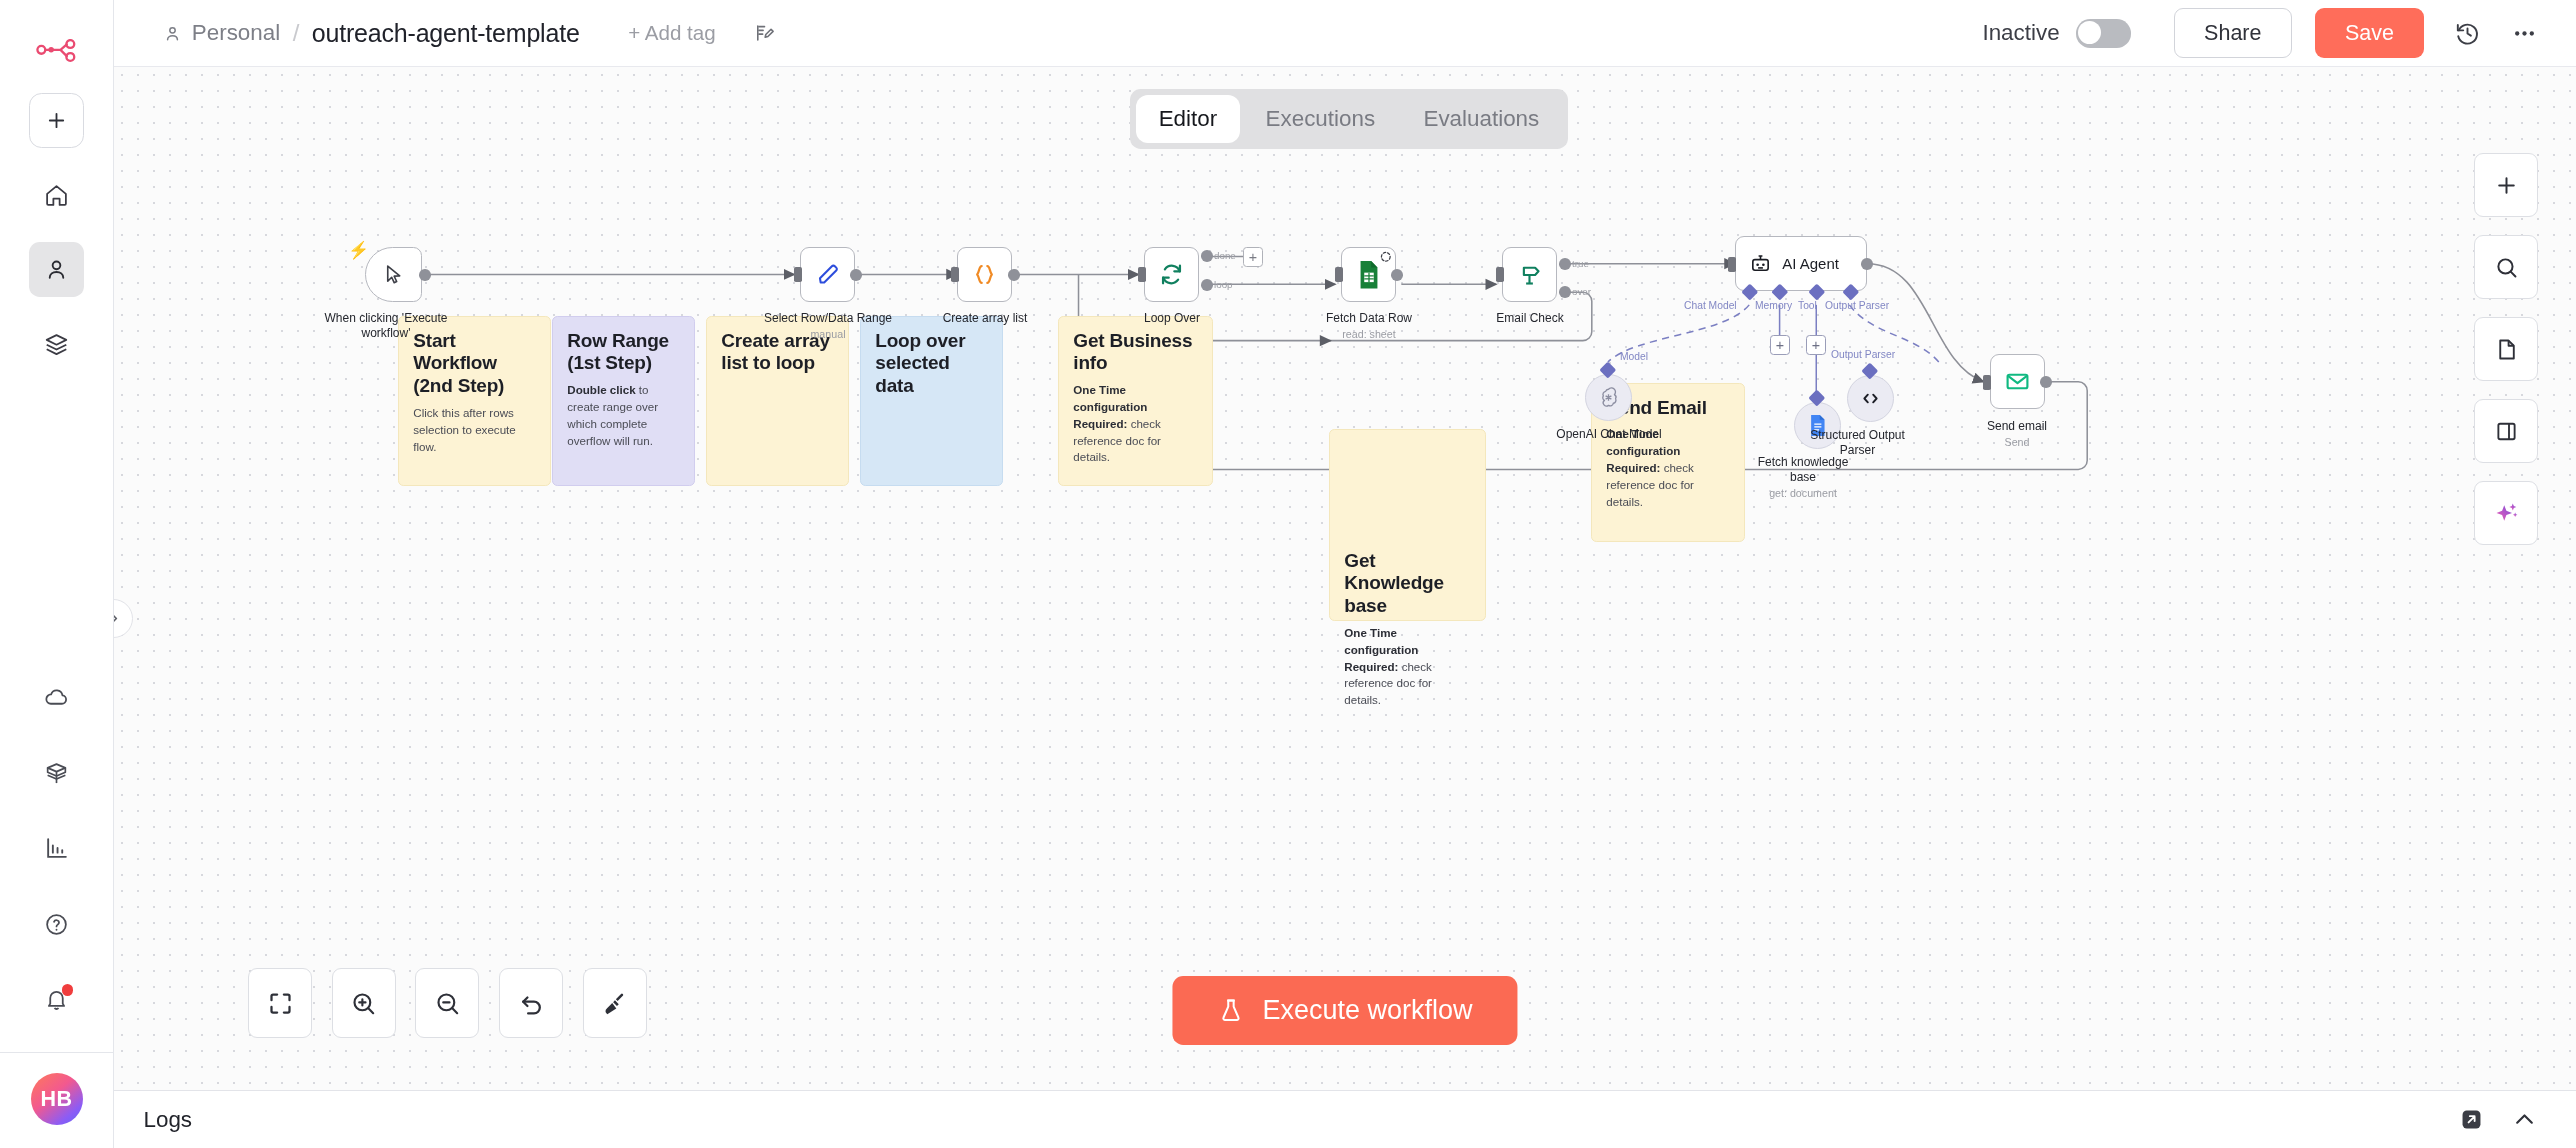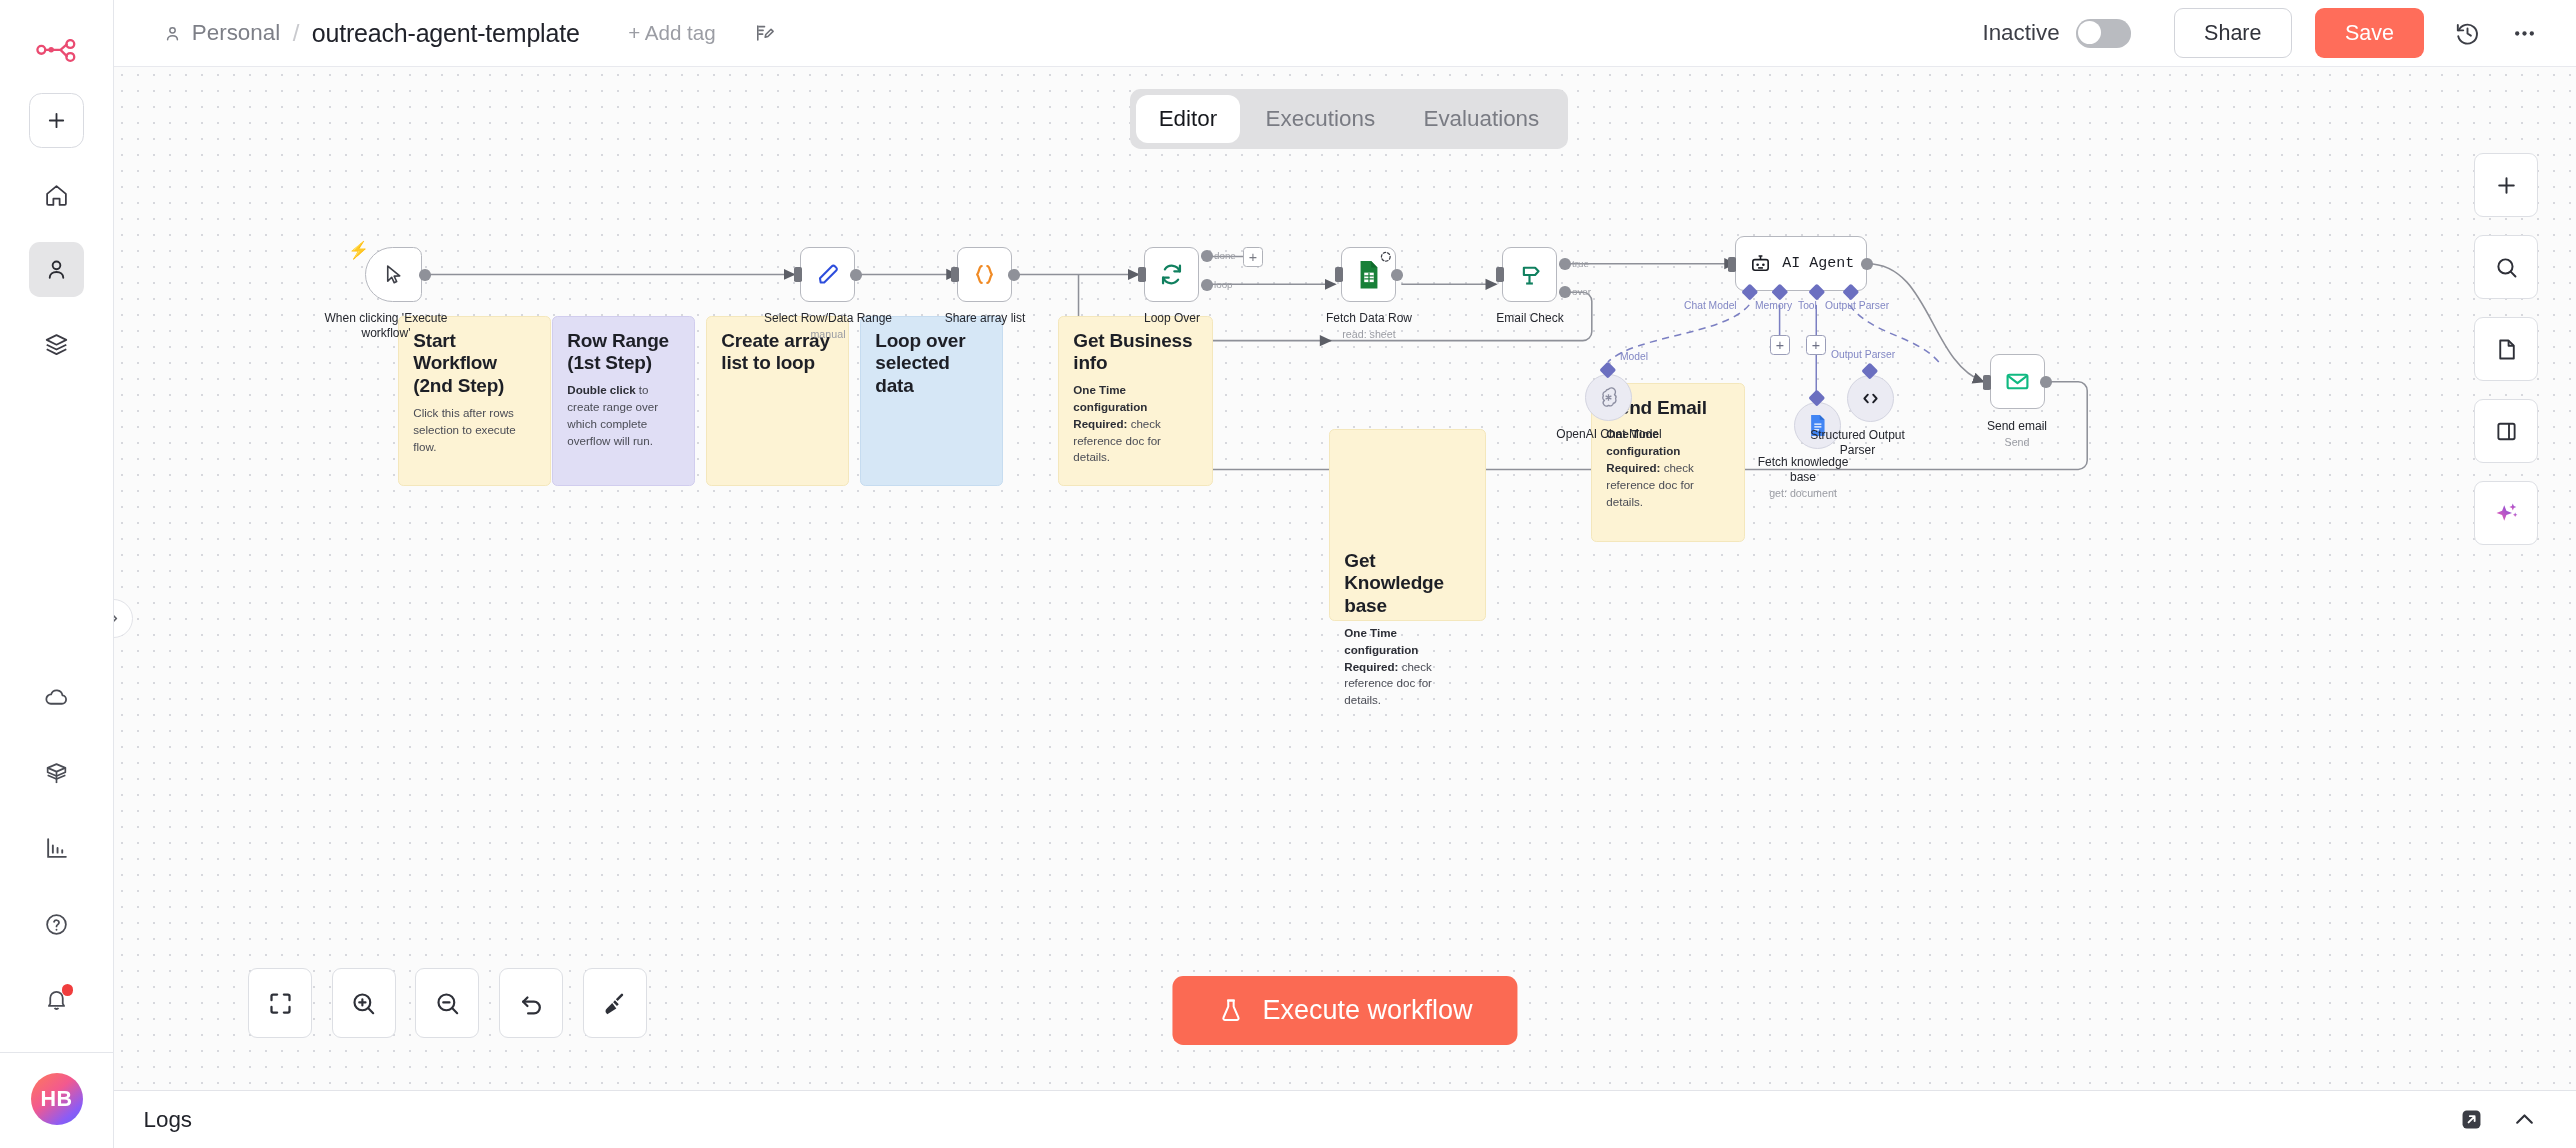--- a/index.html
+++ b/index.html
@@ -120,21 +120,21 @@
   
   .node {
     position: absolute; width: 55px; height: 55px; border-radius: 9px;
     background: #fff; border: 1.3px solid #b6b8bf;
     display: flex; align-items: center; justify-content: center;
     cursor: pointer; z-index: 6;
   }
   .node.trigger { border-radius: 29px 9px 9px 29px; width: 57px; }
   .node.wide {
     width: 132px; height: 55px; border-radius: 9px; gap: 10.7px;
-    justify-content: flex-start; padding-left: 12.5px; font-family: Liberation Mono, monospace;
+    justify-content: flex-start; padding-left: 12.5px;
   }
   .node-label {
     position: absolute; text-align: center; font-size: 12px; color: #25272e;
     line-height: 1.25; width: 152px; z-index: 6; pointer-events: none;
   }
   .node-sub { font-size: 10.7px; color: #9a9ca3; display:block; margin-top: 1.8px;}
   .agent-title { font-size: 15px; color: #1c1e25; }
 
   
   .cnode {
@@ -446,21 +446,21 @@
     </div>
 
     <div class="node" style="left:843px; top:180px;">
       <svg width="27" height="27" viewBox="0 0 24 24" fill="none" stroke="#f08a24" stroke-width="2" stroke-linecap="round" stroke-linejoin="round">
           <path d="M9.5 4.5C7 4.5 7.6 9.5 5.5 12c2.1 2.5 1.5 7.5 4 7.5"></path>
           <path d="M14.5 4.5c2.5 0 1.9 5 4 7.5-2.1 2.5-1.5 7.5-4 7.5"></path>
         </svg>
     </div>
     <span style="position:absolute;left:837px;top:200px;width:8px;height:15px;background:#73757d;border-radius:1.8px;z-index:7;"></span>
     <span class="dotport" style="left:894px; top:202px;"></span>
-    <div class="node-label" style="left:795px; top:244px;">Share array list</div>
+    <div class="node-label" style="left:795px; top:244px;">Create array list</div>
 
     <div class="node" style="left:1030px; top:180px;">
       <svg width="27" height="27" viewBox="0 0 24 24" fill="none" stroke="#10805f" stroke-width="2" stroke-linecap="round" stroke-linejoin="round">
           <path d="M19.4 9.2A7.6 7.6 0 0 0 6.1 7.4"></path>
           <path d="M4.6 14.8a7.6 7.6 0 0 0 13.3 1.8"></path>
           <path d="M19.5 4.2v5h-5"></path>
           <path d="M4.5 19.8v-5h5"></path>
         </svg>
     </div>
     <span style="position:absolute;left:1024px;top:200px;width:8px;height:15px;background:#73757d;border-radius:1.8px;z-index:7;"></span>

